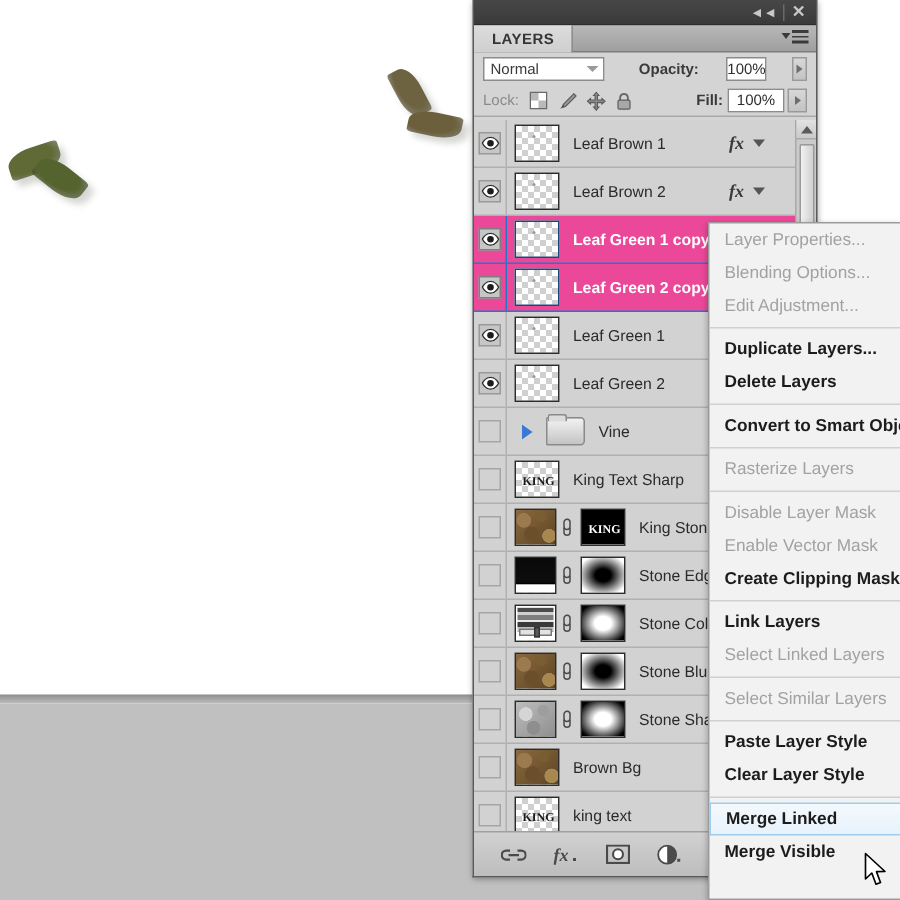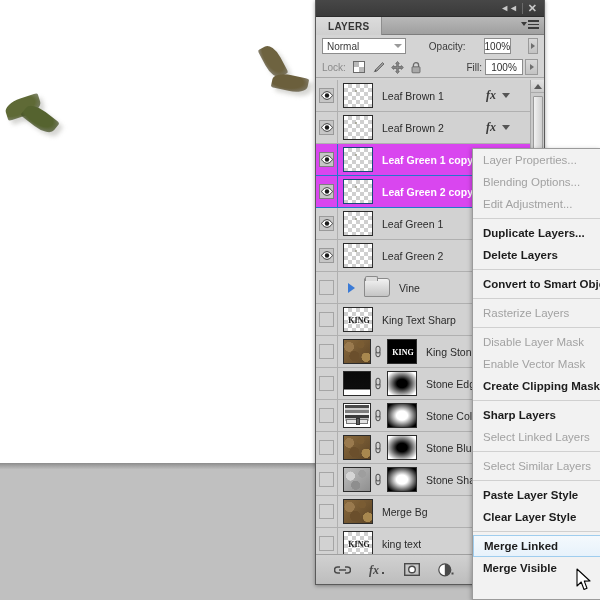--- a/index.html
+++ b/index.html
@@ -56,21 +56,21 @@
   #panel-menu-btn .lines i{ display:block;width:11px;height:1.5px;background:#3a3a3a; }
 
   
   #blend-row{ height:22px; display:flex; align-items:center; padding:0 6px; gap:15px; background:#d4d4d4; }
   #blend-select{
     width:114px; height:16px; background:#fff; border:1px solid #8c8c8c;
     display:flex; align-items:center; justify-content:space-between; padding:0 3px 0 4px;
     font-size:10px; color:#3a3a3a; cursor:pointer;
   }
   #blend-select .caret{ width:0;height:0;border-left:4px solid transparent;border-right:4px solid transparent;border-top:4px solid #9a9a9a; }
-  .field-label{ font-size:10px; color:#3a3a3a; font-weight:normal;text-align:right; }
+  .field-label{ font-size:10px; color:#3a3a3a; font-weight:bold;text-align:right; }
   #opacity-label{ margin-left:8px; }
   .num-field{
     width:38px;height:16px;background:#fff;border:1px solid #8c8c8c;
     display:flex;align-items:center;justify-content:center;font-size:10px;color:#2e2e2e; margin-left:3px; cursor:text;
   }
   .spin-btn{
     width:13px;height:16px;margin-left:2px;
     background:linear-gradient(to bottom,#d8d8d8,#c3c3c3); border:1px solid #9a9a9a;
     display:flex;align-items:center;justify-content:center; cursor:pointer;
   }
@@ -81,21 +81,21 @@
   .lock-ico{ width:15px;height:14px; margin-right:4px; display:flex;align-items:center;justify-content:center; cursor:pointer; }
   #fill-label{ margin-left:auto;padding-left:28px; }
 
   
   #layer-list{ position:absolute; left:0; top:80px; right:0; bottom:30px; overflow:hidden; background:#d2d2d2; }
   #layer-rows{ position:absolute; left:0; top:0; right:14px; bottom:0; }
   .layer-row{
     height:32px; display:flex; align-items:center;
     border-bottom:1px solid #b0b0b0; background:#d2d2d2; position:relative; cursor:pointer;
   }
-  .layer-row.selected{ background:#d946ef; border-bottom:1px solid #2278cc; }
+  .layer-row.selected{ background:#ec4899; border-bottom:1px solid #2278cc; }
   .eye-cell{ width:22px; height:100%; display:flex; align-items:center; justify-content:center;
      border-right:1px solid #b0b0b0; flex:0 0 22px; cursor:pointer; }
   .layer-row.selected .eye-cell{ border-right:1px solid #2278cc; }
   .eye-box{ width:15px;height:15px; background:#c6c6c6; border:1px solid #9a9a9a; display:flex;align-items:center;justify-content:center; }
   .eye-box.empty{ background:#d2d2d2; border:1px solid #a5a5a5; }
   .layer-row.selected .eye-box{ background:#c6c6c6; border-color:#7f7f7f; }
 
   .thumb{ width:30px;height:25px; border:1px solid #2c2c2c; margin-left:5px; flex:0 0 30px;
      background-image:
        linear-gradient(45deg,#cfcfcf 25%,transparent 25%,transparent 75%,#cfcfcf 75%),
@@ -458,21 +458,21 @@
           </div>
           <span class="layer-name">Stone Sharp</span>
         </div>
         <div class="layer-row">
           <div class="eye-cell">
             <span class="eye-box empty"></span>
           </div>
           <div class="thumb">
             <div style="position:absolute;inset:0;background:radial-gradient(circle at 20% 30%, #9a7a4e 0 18%, transparent 19%),radial-gradient(circle at 65% 20%, #7a5c33 0 14%, transparent 15%),radial-gradient(circle at 40% 70%, #6b4f2c 0 22%, transparent 23%),radial-gradient(circle at 85% 75%, #a8884f 0 16%, transparent 17%),linear-gradient(135deg,#8a6a3e,#5d4526);"></div>
           </div>
-          <span class="layer-name">Merge Bg</span>
+          <span class="layer-name">Brown Bg</span>
         </div>
         <div class="layer-row">
           <div class="eye-cell">
             <span class="eye-box empty"></span>
           </div>
           <div class="thumb">
             <svg width="30" height="25" viewBox="0 0 30 25" style="position:absolute;left:0;top:0">
               <text x="15" y="15" text-anchor="middle" font-family="Liberation Serif, serif" font-size="8" font-weight="bold" fill="#1a1a1a">KING</text>
             </svg>
           </div>
@@ -531,21 +531,21 @@
     <div class="menu-item bold">Delete Layers</div>
     <div class="menu-sep"></div>
     <div class="menu-item bold">Convert to Smart Object</div>
     <div class="menu-sep"></div>
     <div class="menu-item disabled">Rasterize Layers</div>
     <div class="menu-sep"></div>
     <div class="menu-item disabled">Disable Layer Mask</div>
     <div class="menu-item disabled">Enable Vector Mask</div>
     <div class="menu-item bold">Create Clipping Mask</div>
     <div class="menu-sep"></div>
-    <div class="menu-item bold">Sharp Layers</div>
+    <div class="menu-item bold">Link Layers</div>
     <div class="menu-item disabled">Select Linked Layers</div>
     <div class="menu-sep"></div>
     <div class="menu-item disabled">Select Similar Layers</div>
     <div class="menu-sep"></div>
     <div class="menu-item bold">Paste Layer Style</div>
     <div class="menu-item bold">Clear Layer Style</div>
     <div class="menu-sep"></div>
     <div class="menu-item highlight bold">Merge Linked</div>
     <div class="menu-item bold">Merge Visible</div>
   </div>

